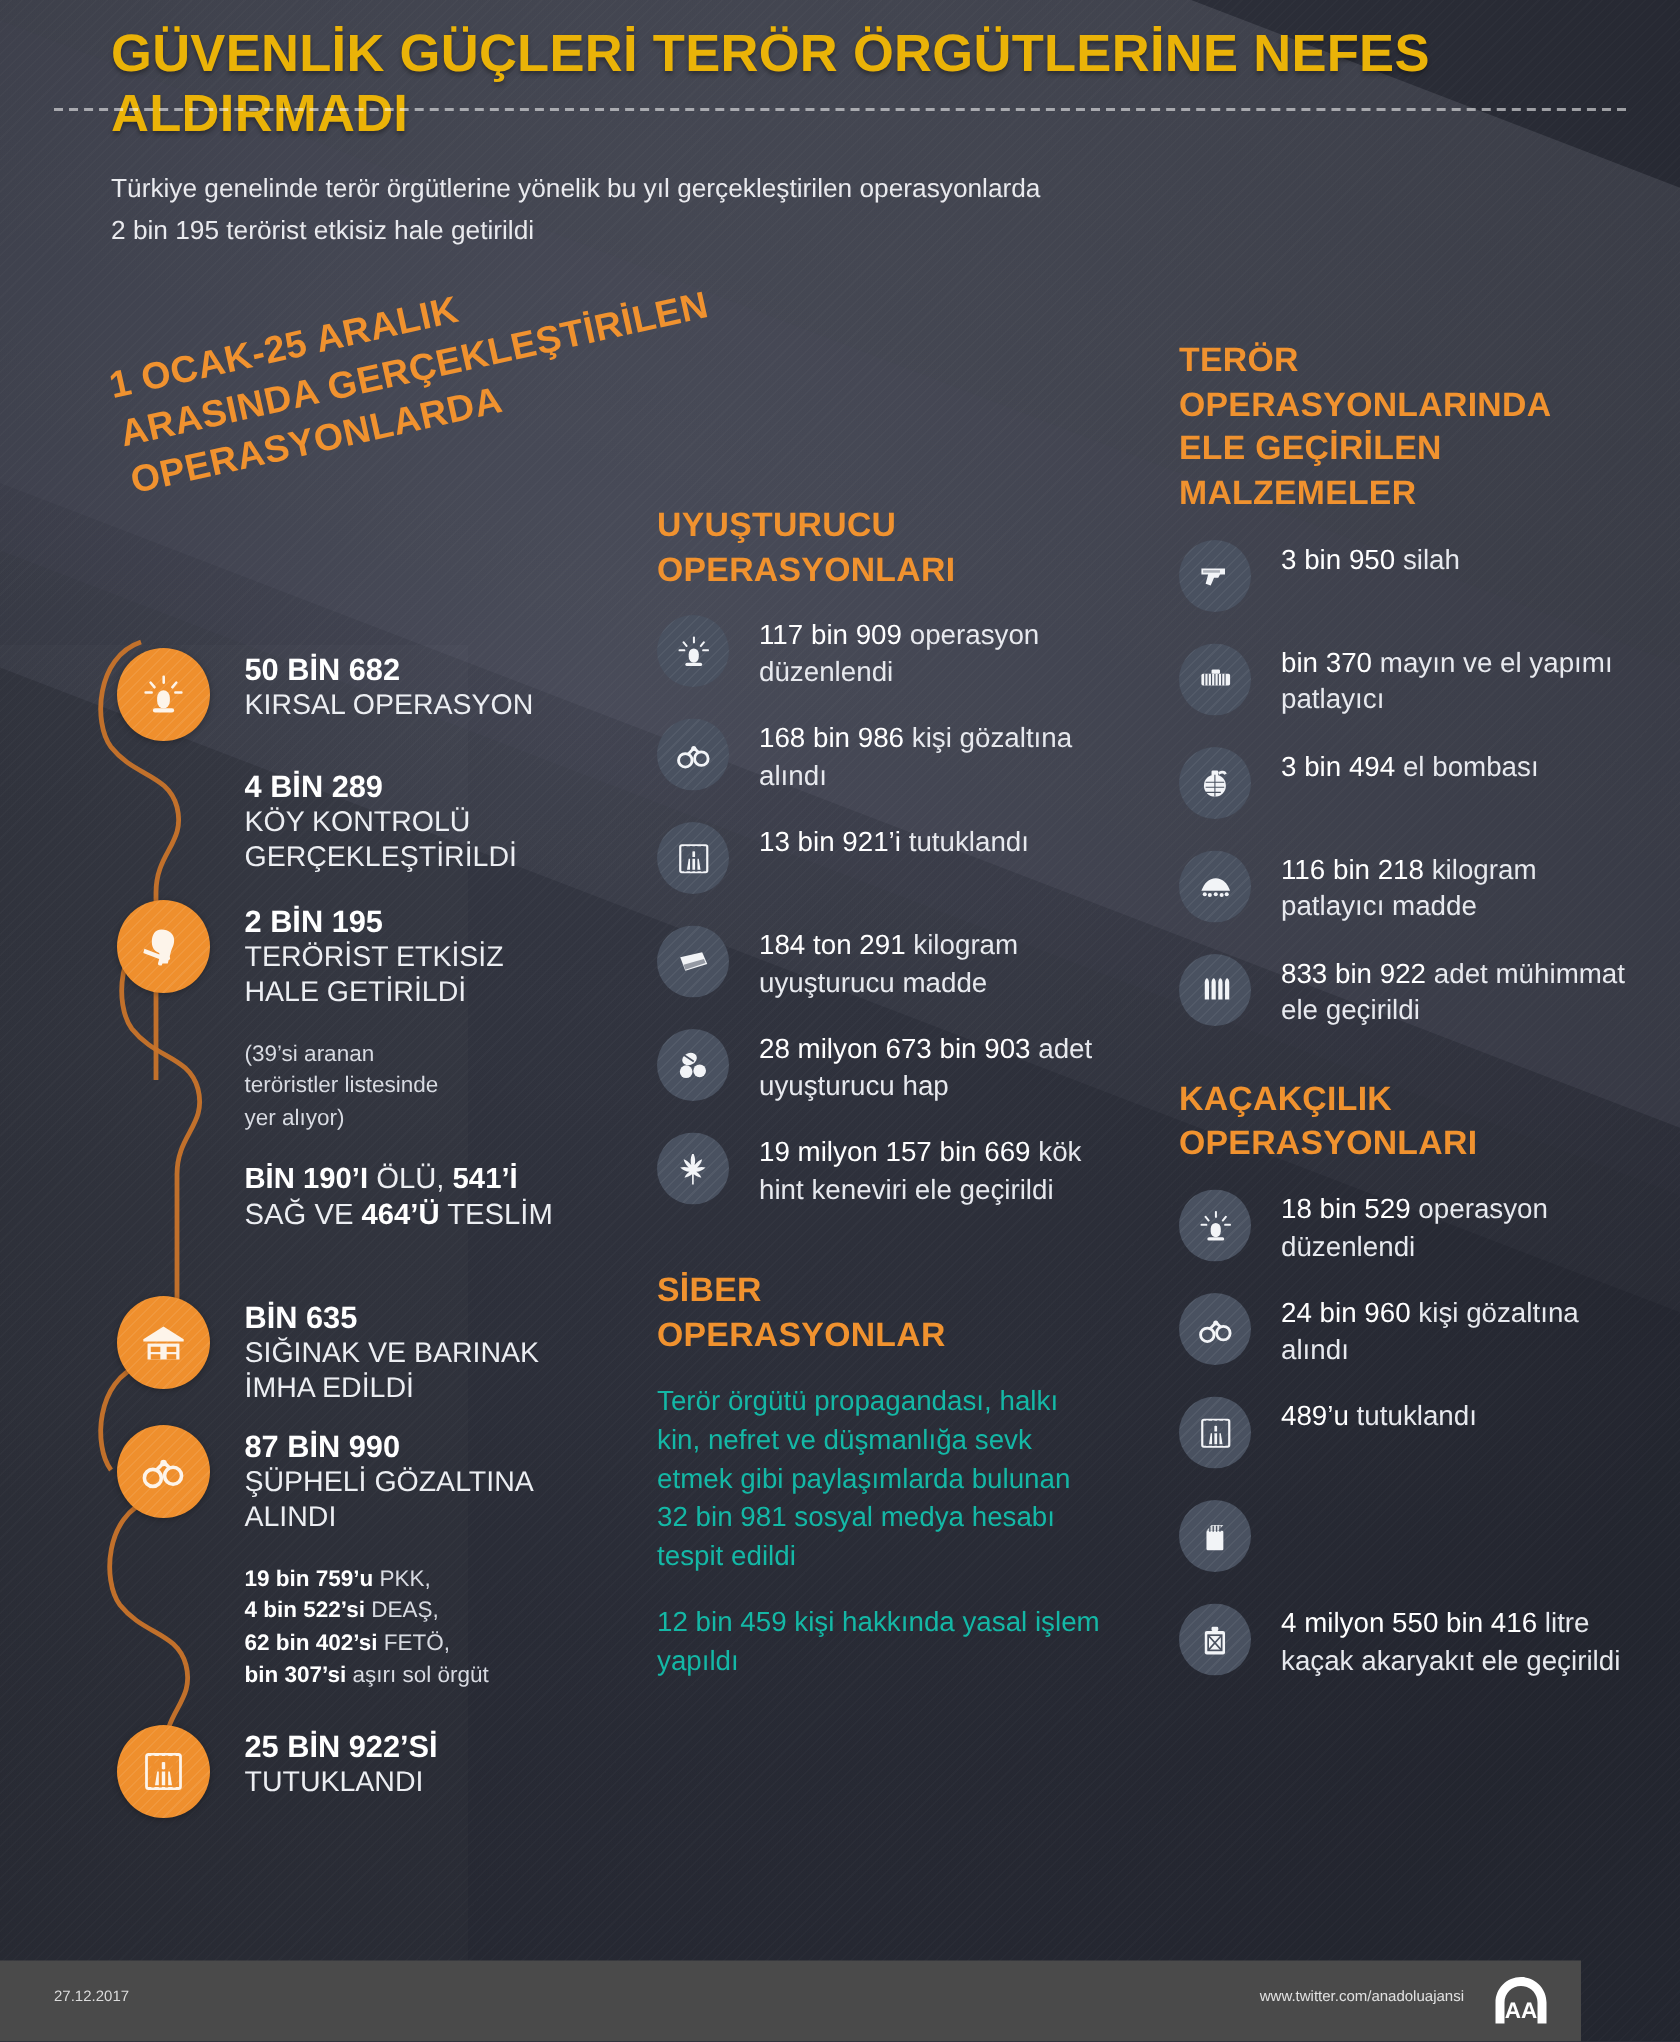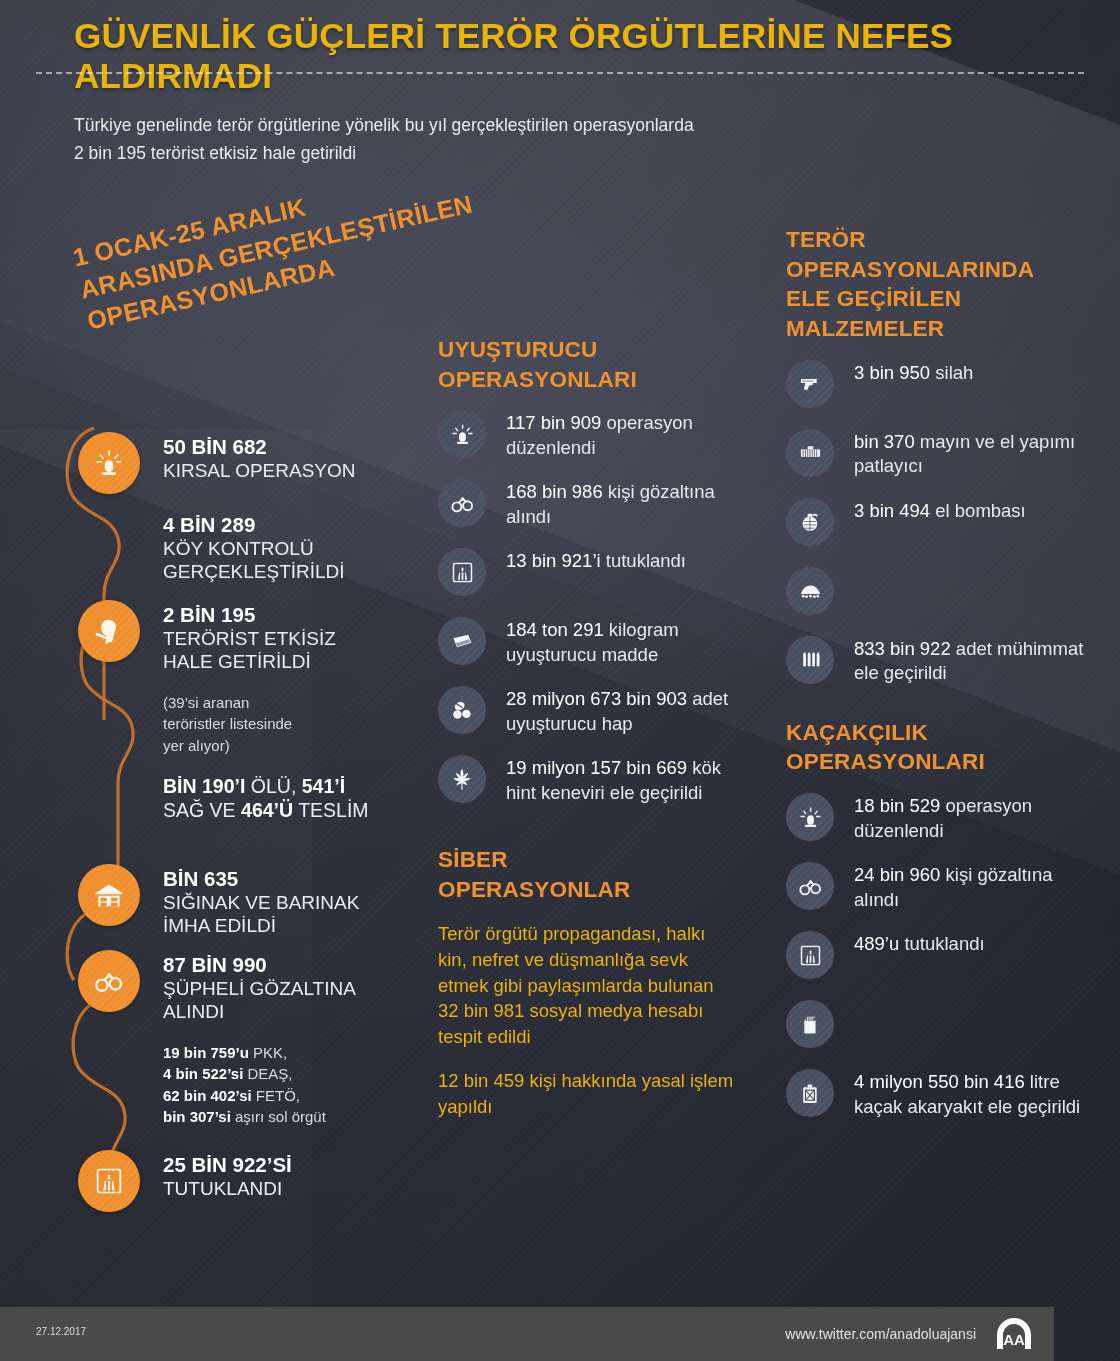--- a/index.html
+++ b/index.html
@@ -104,31 +104,31 @@
     display:flex; align-items:center; justify-content:center;
   }
   .gcircle svg { width:27px; height:27px; fill:#f2f4f7; }
   .gtext {
     margin-left:68px; padding-top:1px;
     font-size:18.5px; line-height:1.32; color:#e7e9ee; font-weight:300;
   }
   .gtext b { font-weight:normal; color:#ffffff; }
 
   .para {
-    font-size:18.5px; line-height:1.40; color:#eab308; font-weight:300;
+    font-size:18.5px; line-height:1.40; color:#14b8a6; font-weight:300;
     margin-bottom:18px;
   }
 
   
   .footer {
     position:absolute; left:0; bottom:0; width:1054px; height:54px;
     background:#4a4a4a;
   }
   .fdate { position:absolute; left:36px; top:19px; font-size:10px; color:#dcdcdc; }
-  .ftw { position:absolute; right:78px; top:19px; font-size:14px; color:#e2e2e2; }
+  .ftw { position:absolute; right:78px; top:19px; font-size:10px; color:#e2e2e2; }
   .flogo { position:absolute; right:18px; top:8px; width:44px; height:38px; }
 </style>
 </head>
 <body>
 
 <div class="bg">
   <div class="bg-diag1"></div>
   <div class="bg-diag2"></div>
   <div class="bg-diag3"></div>
   <div class="bg-leftpanel"></div>
@@ -426,20 +426,21 @@
             <g>
               <path d="M7 30c3-9 9-15 17-15s14 6 17 15z"></path>
               <circle cx="11" cy="34" r="2.4"></circle>
               <circle cx="17" cy="35" r="2.4"></circle>
               <circle cx="24" cy="34" r="2.4"></circle>
               <circle cx="31" cy="35" r="2.4"></circle>
               <circle cx="37" cy="34" r="2.4"></circle>
             </g>
           </svg>
         </div>
+        <div class="gtext"><b>116 bin 218</b><span> kilogram patlayıcı madde</span></div>
       </div>
       <div class="grow">
         <div class="gcircle">
           <svg viewBox="0 0 48 48">
             <g>
               <path d="M11 16c0-3 1.5-5 2.5-5s2.5 2 2.5 5v20h-5z"></path>
               <path d="M19 16c0-3 1.5-5 2.5-5s2.5 2 2.5 5v20h-5z"></path>
               <path d="M27 16c0-3 1.5-5 2.5-5s2.5 2 2.5 5v20h-5z"></path>
               <path d="M35 16c0-3 1.5-5 2.5-5s2.5 2 2.5 5v20h-5z"></path>
             </g>

